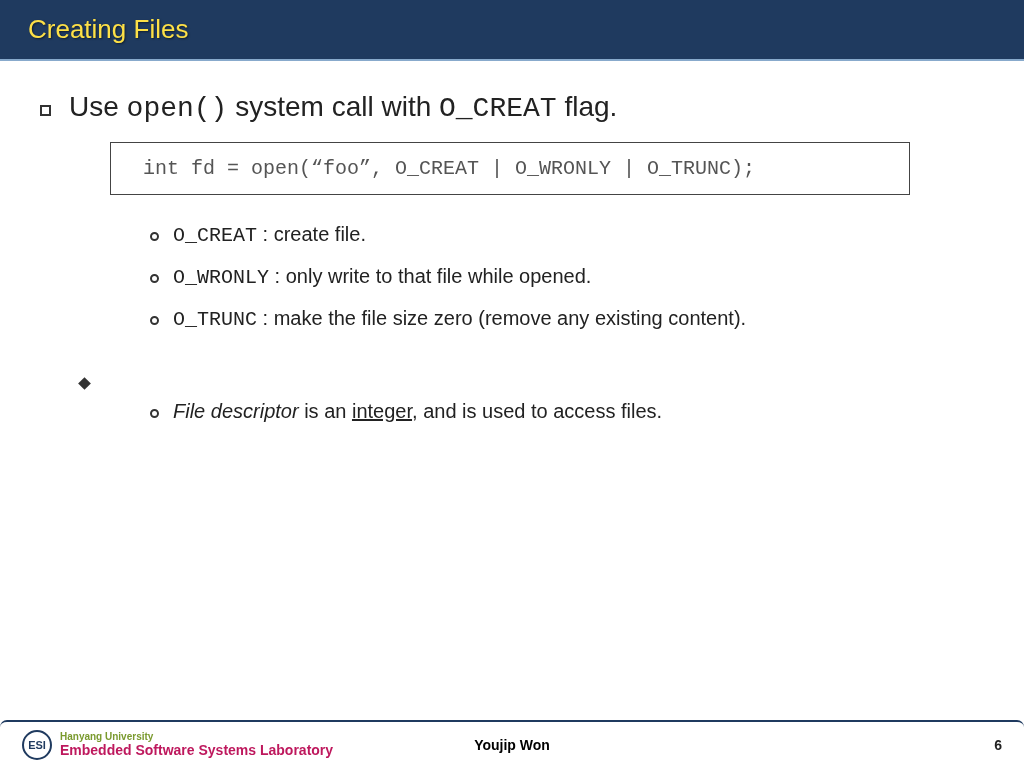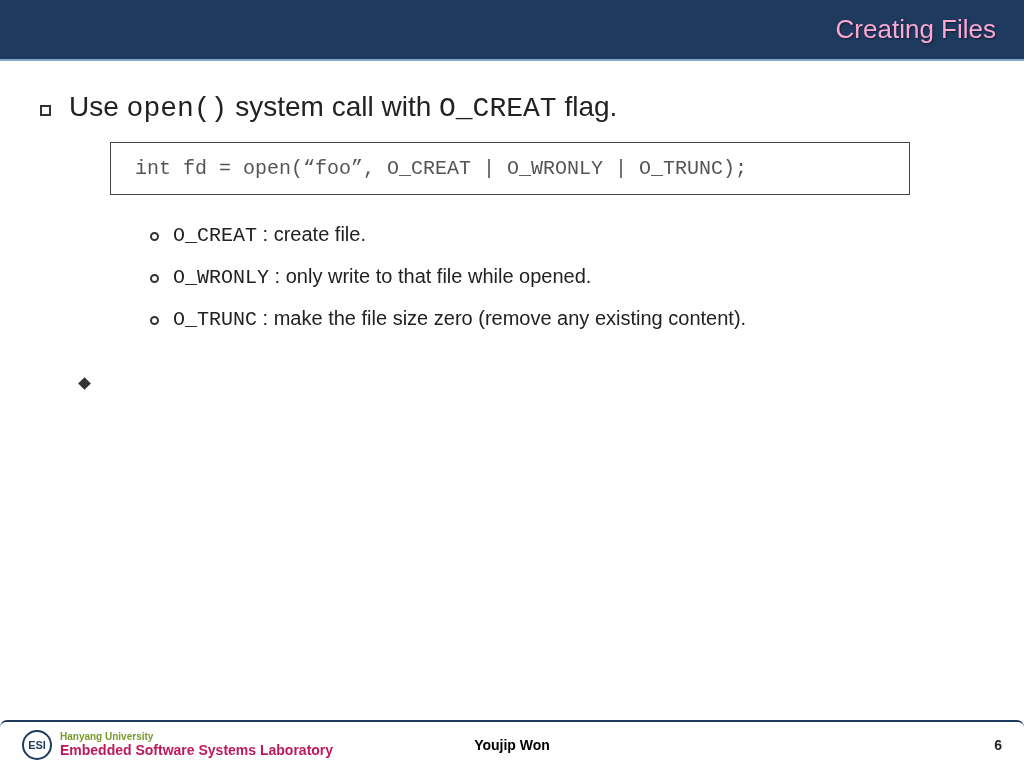--- a/index.html
+++ b/index.html
@@ -6,27 +6,26 @@
   body {
     width: 1024px;
     height: 768px;
     font-family: "Segoe UI", Tahoma, sans-serif;
     background: #ffffff;
     position: relative;
     overflow: hidden;
   }
   .header {
     background: #1f3a5f;
-    color: #f9a8d4;
+    color: #fde047;
     padding: 14px 28px;
     font-size: 26px;
     font-weight: 400;
     text-shadow: 1px 1px 2px rgba(0,0,0,0.5);
     border-bottom: 2px solid #88aacc;
-    text-align: right;
   }
   .content {
     padding: 30px 40px 0 40px;
   }
   .bullet-row {
     display: flex;
     align-items: baseline;
     margin-bottom: 18px;
     font-size: 28px;
     color: #222;
@@ -36,21 +35,21 @@
     height: 11px;
     border: 2px solid #333;
     margin-right: 18px;
     margin-top: 8px;
     flex-shrink: 0;
   }
   .mono { font-family: "Courier New", monospace; }
   .codebox {
     border: 1px solid #444;
     margin: 14px 0 28px 70px;
-    padding: 14px 24px;
+    padding: 14px 32px;
     font-family: "Courier New", monospace;
     font-size: 20px;
     color: #555;
     width: 800px;
   }
   .sublist {
     margin-left: 110px;
     margin-bottom: 40px;
   }
   .sub-row {
@@ -153,20 +152,28 @@
     <div class="sub-row">
       <div class="bullet-circle"></div>
       <div><span class="mono">O_TRUNC</span><span> : make the file size zero (remove any existing content).</span></div>
     </div>
   </div>
 
   <div class="bullet-row" style="font-size:21px;">
     <div class="bullet-diamond"></div>
   </div>
 
+  <div class="sublist" style="margin-left:110px; margin-top:-6px;">
+    <div class="sub-row">
+      <div class="bullet-circle"></div>
+      <div>
+        <span class="italic">File descriptor</span><span> is an </span><span class="underline">integer</span><span>, and is used to access files.</span>
+      </div>
+    </div>
+  </div>
 
 </div>
 
 <div class="footer">
   <div class="footer-left">
     <div class="logo-badge">ESI</div>
     <div class="lab-text">
       <div class="lab-uni">Hanyang University</div>
       <div class="lab-name">Embedded Software Systems Laboratory</div>
     </div>

